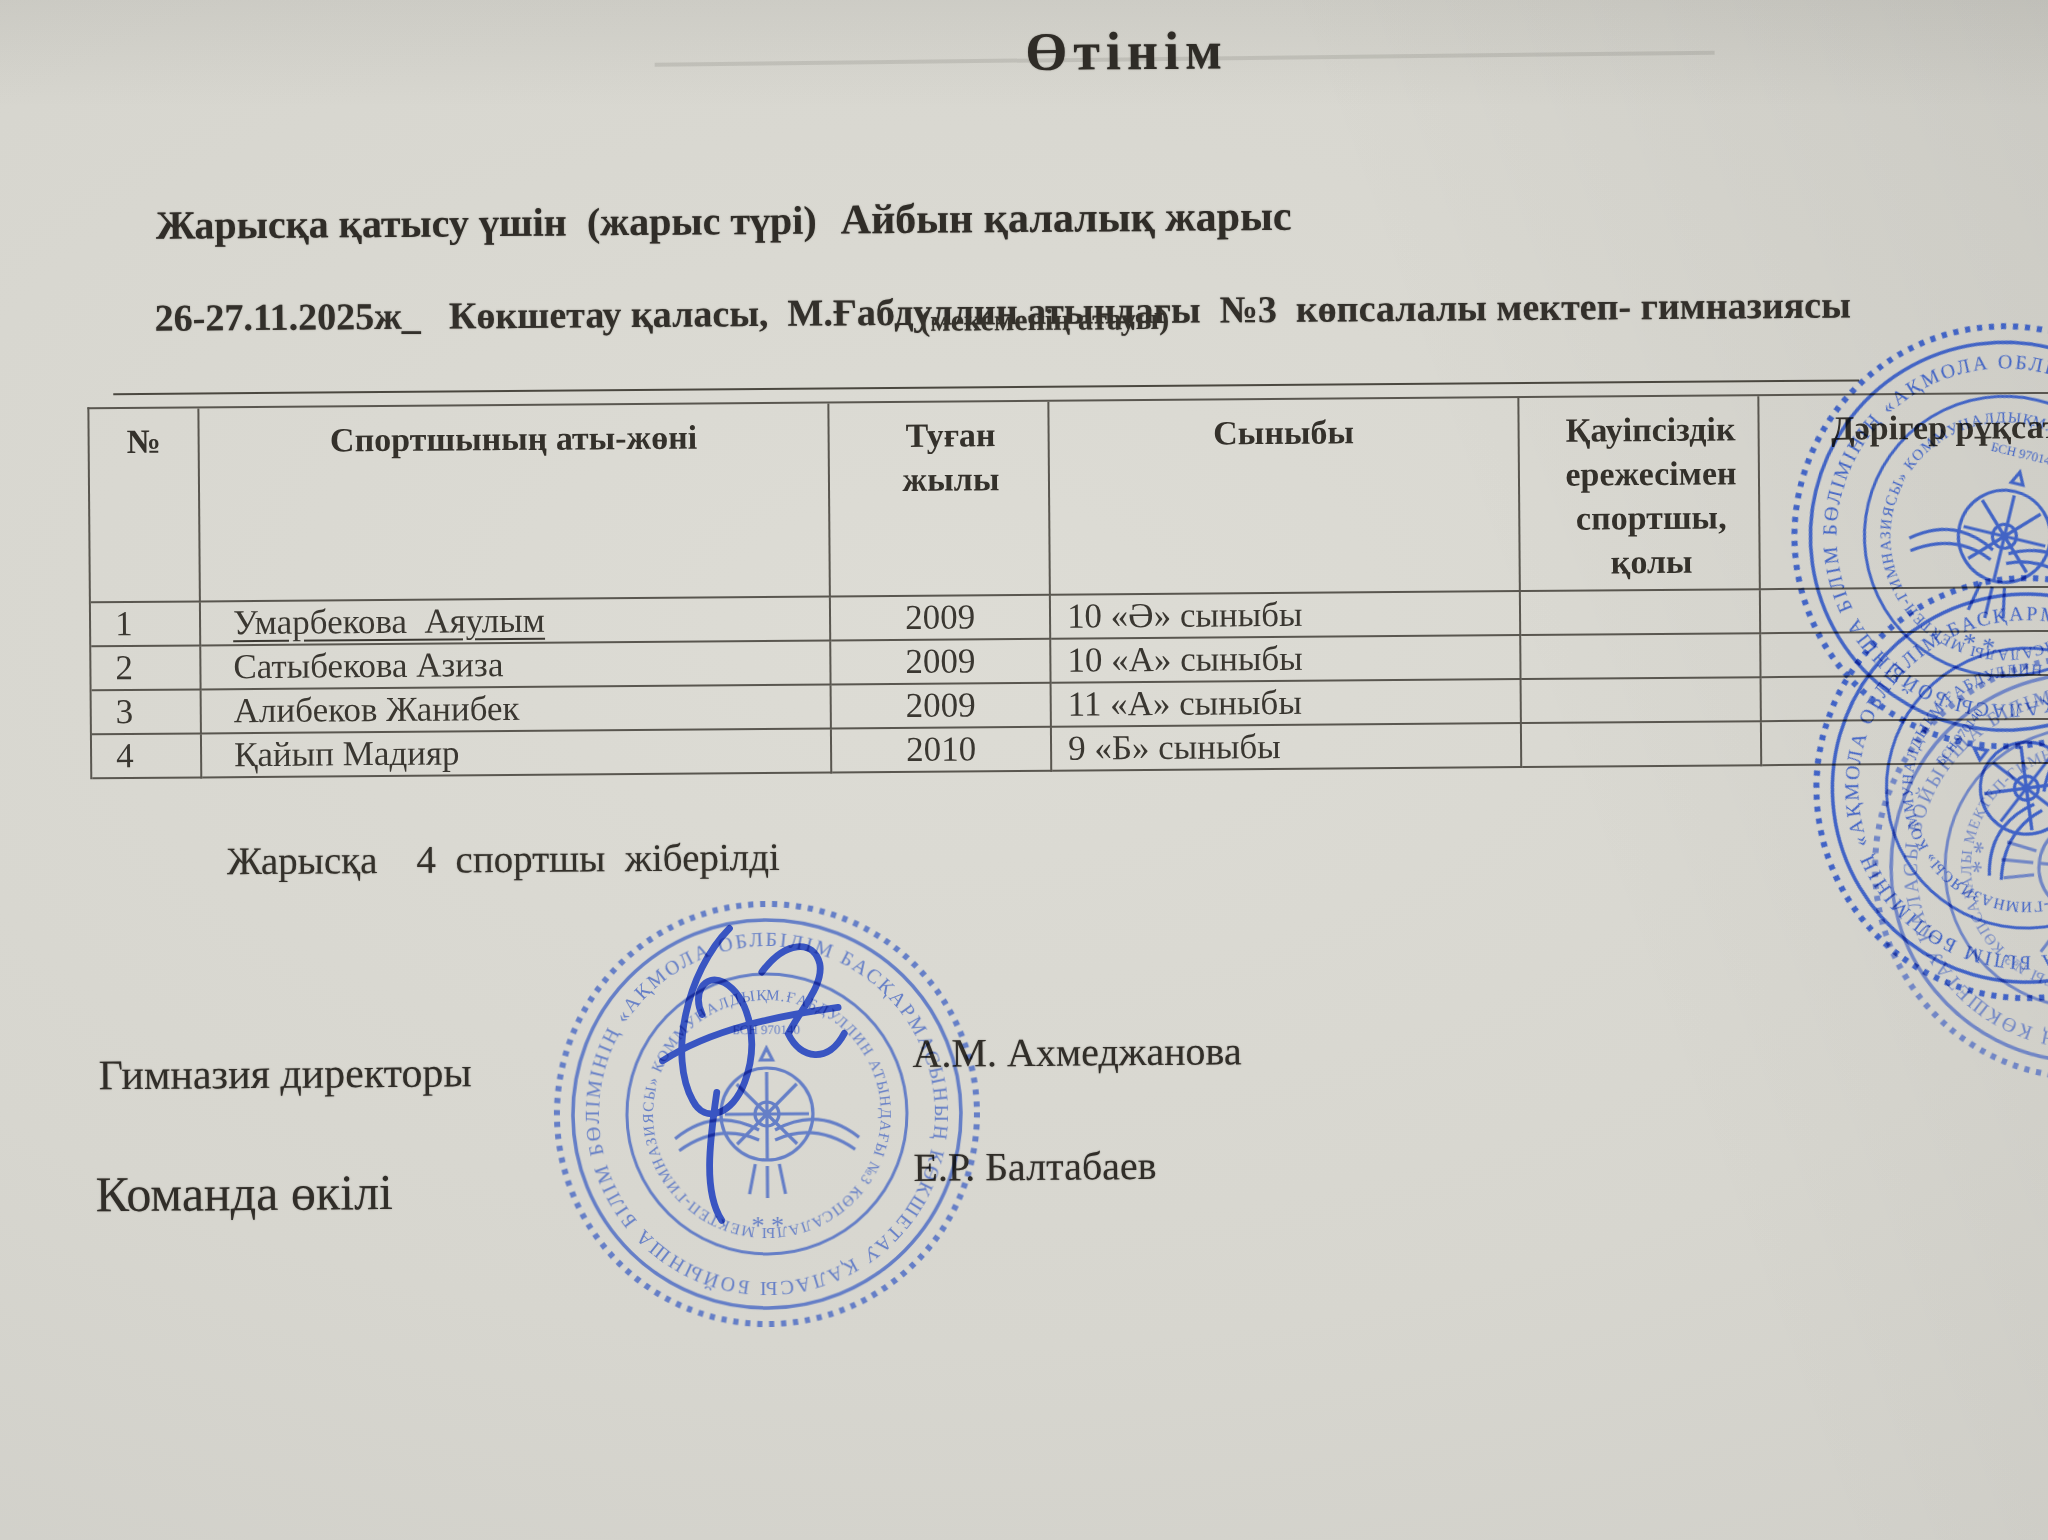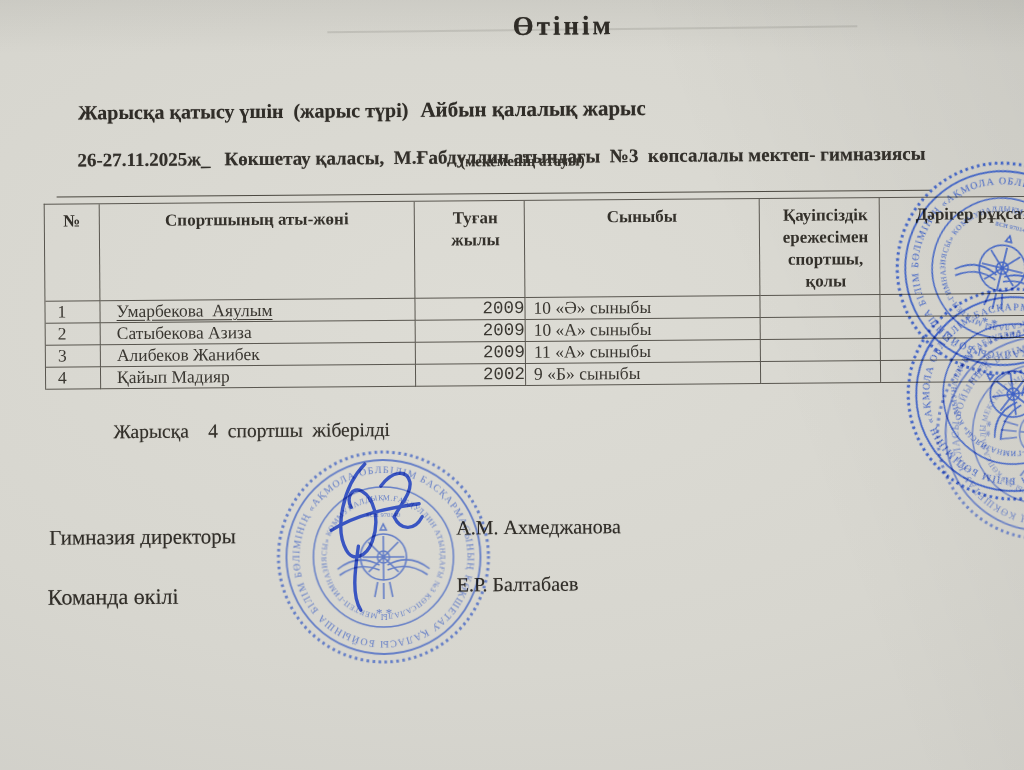--- a/index.html
+++ b/index.html
@@ -34,29 +34,29 @@
     display:grid;grid-template-columns:55px 315px 110px 235px 120px 200px;
     border-top:1.4px solid #59564f;border-left:1.4px solid #59564f;}
   .cell{border-right:1.4px solid #59564f;border-bottom:1.4px solid #59564f;
     white-space:pre;overflow:hidden;}
   .hcell{height:97px;box-sizing:border-box;padding-top:6px;text-align:center;
     font-weight:bold;font-size:17px;line-height:22px;color:#34312b;}
   .hcell.wrap{padding-left:12px;white-space:normal;}
   .dcell{height:22px;box-sizing:border-box;font-size:17.5px;line-height:21px;color:#3a3731;}
   .c-num{padding-left:12px;}
   .c-name{padding-left:16px;}
-  .c-year{text-align:right;font-family:Liberation Mono, monospace;}
+  .c-year{text-align:center;}
   .c-class{padding-left:8px;}
   .u{text-decoration:underline;text-underline-offset:3px;}
 
   .summary{position:absolute;left:113px;top:418px;font-size:19.5px;color:#34312b;}
 
   .role-director{position:absolute;left:48px;top:522px;font-size:21px;color:#312e29;}
   .name-director{position:absolute;left:455px;top:516px;font-size:20px;color:#312e29;}
-  .role-rep{position:absolute;left:46px;top:581px;font-size:22px;color:#312e29;}
+  .role-rep{position:absolute;left:46px;top:581px;font-size:25px;color:#312e29;}
   .name-rep{position:absolute;left:455px;top:573px;font-size:20px;color:#312e29;}
 
   .stamp{position:absolute;width:224px;height:224px;mix-blend-mode:multiply;
     filter:blur(0.35px);pointer-events:none;}
   .stamp-main{left:270px;top:444px;color:#5b77c6;opacity:0.93;}
   .stamp-r1{left:891px;top:160px;color:#3c60c5;transform:rotate(14deg);opacity:0.96;}
   .stamp-r2{left:901px;top:286px;color:#3a5ec6;transform:rotate(-52deg);opacity:0.96;}
   .stamp-r3{left:930px;top:326px;color:#5873c4;transform:rotate(96deg);opacity:0.8;}
   .signature{position:absolute;left:300px;top:443px;mix-blend-mode:multiply;opacity:0.92;}
   .hidden-defs{position:absolute;width:0;height:0;overflow:hidden;}
@@ -103,21 +103,21 @@
 
     <div class="cell dcell c-num">3</div>
     <div class="cell dcell c-name">Алибеков Жанибек</div>
     <div class="cell dcell c-year">2009</div>
     <div class="cell dcell c-class">11 «А» сыныбы</div>
     <div class="cell dcell"></div>
     <div class="cell dcell"></div>
 
     <div class="cell dcell c-num">4</div>
     <div class="cell dcell c-name">Қайып Мадияр</div>
-    <div class="cell dcell c-year">2002</div>
+    <div class="cell dcell c-year">2010</div>
     <div class="cell dcell c-class">9 «Б» сыныбы</div>
     <div class="cell dcell"></div>
     <div class="cell dcell"></div>
   </div>
 
   <div class="summary soft pre">Жарысқа    4  спортшы  жіберілді</div>
 
   <div class="role-director soft">Гимназия директоры</div>
   <div class="name-director soft">А.М. Ахмеджанова</div>
   <div class="role-rep soft">Команда өкілі</div>

